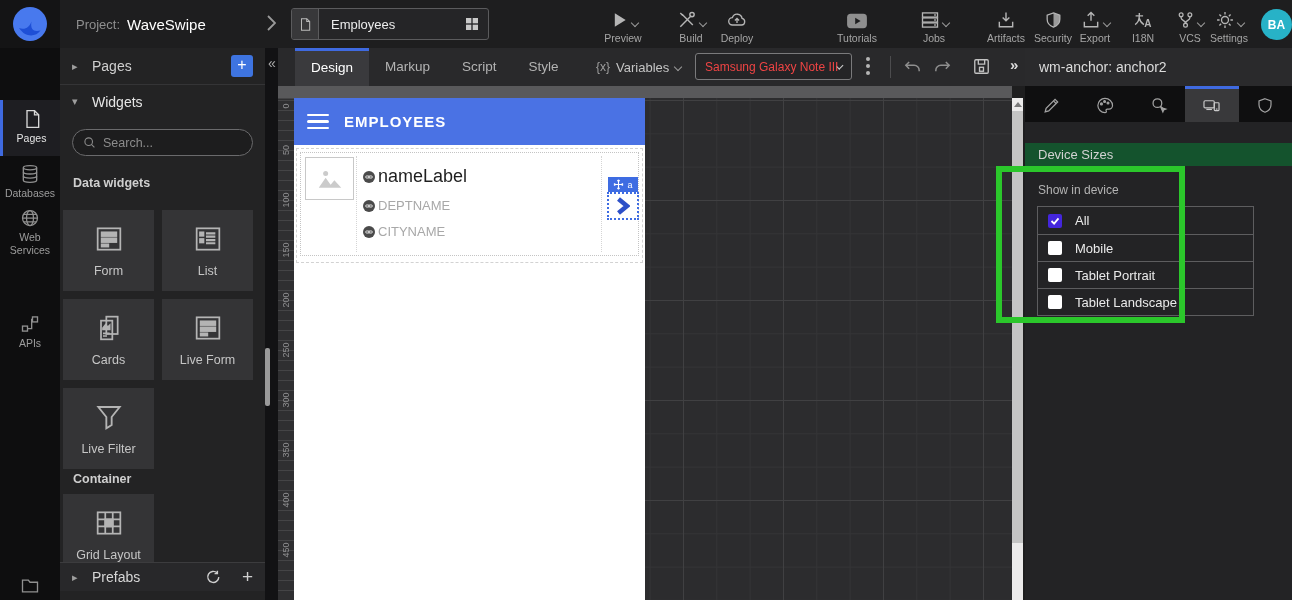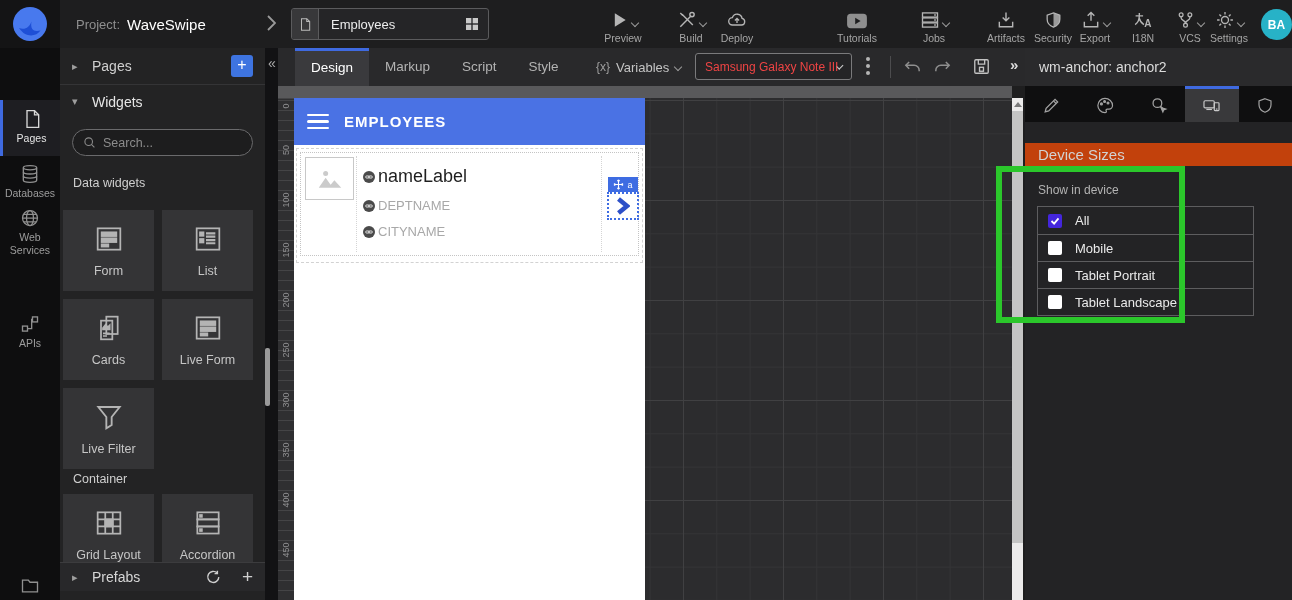--- a/index.html
+++ b/index.html
@@ -39,21 +39,21 @@
 
   
   .widgets-panel { position:absolute; left:60px; top:48px; width:205px; height:552px; background:#232324; z-index:8; overflow:hidden; }
   .pages-row { position:absolute; left:0; top:0; width:100%; height:37px; border-bottom:1px solid #343436; display:flex; align-items:center; padding:0 12px; color:#cfcfcf; font-size:14px; gap:10px; }
   .caret { color:#9e9e9e; font-size:11px; width:10px; }
   .plus-btn { margin-left:auto; width:22px; height:22px; background:#3e74e0; color:#fff; border-radius:3px; font-size:16px; line-height:20px; text-align:center; cursor:pointer; }
   .widgets-row { position:absolute; left:0; top:37px; width:100%; height:33px; display:flex; align-items:center; padding:0 12px; color:#e6e6e6; font-size:14px; gap:10px; }
   .search-box { position:absolute; left:12px; top:81px; width:181px; height:27px; border:1px solid #6a6a6c; border-radius:14px; background:#1d1d1e; display:flex; align-items:center; padding:0 10px; gap:7px; color:#8c8c8c; }
   .search-box input { background:transparent; border:none; outline:none; color:#bdbdbd; font-size:12.5px; width:130px; font-family:"Liberation Sans",sans-serif; }
   .search-box input::placeholder { color:#8c8c8c; }
-  .sec-title { position:absolute; left:13px; color:#cfcfcf; font-weight:normal; font-size:12.5px; }
+  .sec-title { position:absolute; left:13px; color:#cfcfcf; font-weight:bold; font-size:12.5px; }
   .t-dw{top:128px}.t-ct{top:424px}
   .tiles { position:absolute; left:3px; display:grid; grid-template-columns:91px 91px; gap:8px; }
   .dw-tiles{top:162px}.ct-tiles{top:446px}
   .tile { background:#343436; height:81px; display:flex; flex-direction:column; align-items:center; justify-content:center; gap:9px; color:#c6c6c6; font-size:12.5px; cursor:pointer; }
   .tile .tic { color:#b4b4b4; }
   .prefabs-bar { position:absolute; left:0; bottom:9px; width:100%; height:29px; background:#28282a; border-top:1px solid #3c3c3e; display:flex; align-items:center; padding:0 12px; color:#d6d6d6; font-size:14px; gap:10px; z-index:3; }
   .prefabs-bar .spacer { flex:1; }
   .pf-ic { color:#cfcfcf; cursor:pointer; }
   .pf-plus { font-size:19px; color:#cfcfcf; cursor:pointer; margin-left:10px; }
 
@@ -114,21 +114,21 @@
   .li-anchor-col { width:36px; position:relative; }
   .anchor-badge { position:absolute; right:0; top:24px; width:30px; height:15px; background:#3e6ce2; color:#fff; display:flex; align-items:center; justify-content:center; gap:3px; font-size:9px; cursor:grab; overflow:hidden; }
   .anchor-box { position:absolute; right:-1px; top:39px; width:32px; height:28px; border:2px dotted #3e6ce2; display:flex; align-items:center; justify-content:center; cursor:pointer; }
 
   
   .right-panel { position:absolute; left:1025px; top:48px; width:267px; height:552px; background:#232325; z-index:7; }
   .rp-header { height:38px; background:#2a2a2c; display:flex; align-items:center; padding:0 14px; color:#dcdcdc; font-size:14px; }
   .rp-tabs { height:36px; background:#0f0f10; display:flex; }
   .rp-tab { flex:1; display:flex; align-items:center; justify-content:center; border-top:3px solid transparent; color:#a2a2a2; cursor:pointer; }
   .rp-tab.active { background:#39393b; border-top-color:#3f6ae0; color:#c9c9c9; }
-  .rp-sec-header { margin-top:21px; height:23px; background:#c2410c; line-height:23px; padding:0 13px; color:#d2d2d2; font-size:15px; }
+  .rp-sec-header { margin-top:21px; height:23px; background:#14532d; line-height:23px; padding:0 13px; color:#d2d2d2; font-size:13px; }
   .rp-show-label { padding:17px 13px 9px; color:#b3b3b3; font-size:12px; }
   .rp-rows { margin-left:12px; width:217px; border:1px solid #5d5d5f; }
   .rp-row { height:27px; display:flex; align-items:center; padding-left:10px; gap:13px; color:#eaeaea; font-size:13px; cursor:pointer; }
   .rp-row + .rp-row { border-top:1px solid #5d5d5f; }
   .cb { width:14px; height:14px; border-radius:2px; background:#fff; flex:none; display:flex; align-items:center; justify-content:center; }
   .cb.checked { background:#4426dd; }
 
   .green-box { position:absolute; left:996px; top:166px; width:189px; height:157px; border:6px solid #2bc72b; z-index:60; }
 </style>
 </head>
@@ -439,32 +439,20 @@
     <div class="tiles ct-tiles">
       <div class="tile">
         <span class="tic">
             <svg width="34" height="32" viewBox="0 0 24 24" fill="none" stroke="currentColor" stroke-width="1.3">
               <rect x="3.5" y="4" width="17" height="16"></rect>
               <path d="M9.2 4v16M14.8 4v16M3.5 9.3h17M3.5 14.6h17"></path>
               <rect x="9.2" y="9.3" width="5.6" height="5.3" fill="currentColor"></rect>
             </svg>
           </span>
         <span>Grid Layout</span>
-      </div>
-      <div class="tile">
-        <span class="tic">
-            <svg width="34" height="32" viewBox="0 0 24 24" fill="none" stroke="currentColor" stroke-width="1.3">
-              <rect x="4" y="4" width="16" height="5.3"></rect>
-              <rect x="4" y="9.3" width="16" height="5.3"></rect>
-              <rect x="4" y="14.6" width="16" height="5.3"></rect>
-              <rect x="6" y="6" width="1.4" height="1.4" fill="currentColor"></rect>
-              <rect x="6" y="16.6" width="1.4" height="1.4" fill="currentColor"></rect>
-            </svg>
-          </span>
-        <span>Accordion</span>
       </div>
     </div>
 
     <div class="prefabs-bar">
       <span class="caret">▸</span>
       <span>Prefabs</span>
       <span class="spacer"></span>
       <span class="pf-ic">
           <svg width="17" height="17" viewBox="0 0 24 24" fill="none" stroke="currentColor" stroke-width="2">
             <path d="M19.5 11.5A7.8 7.8 0 1 1 17 5.4"></path>

